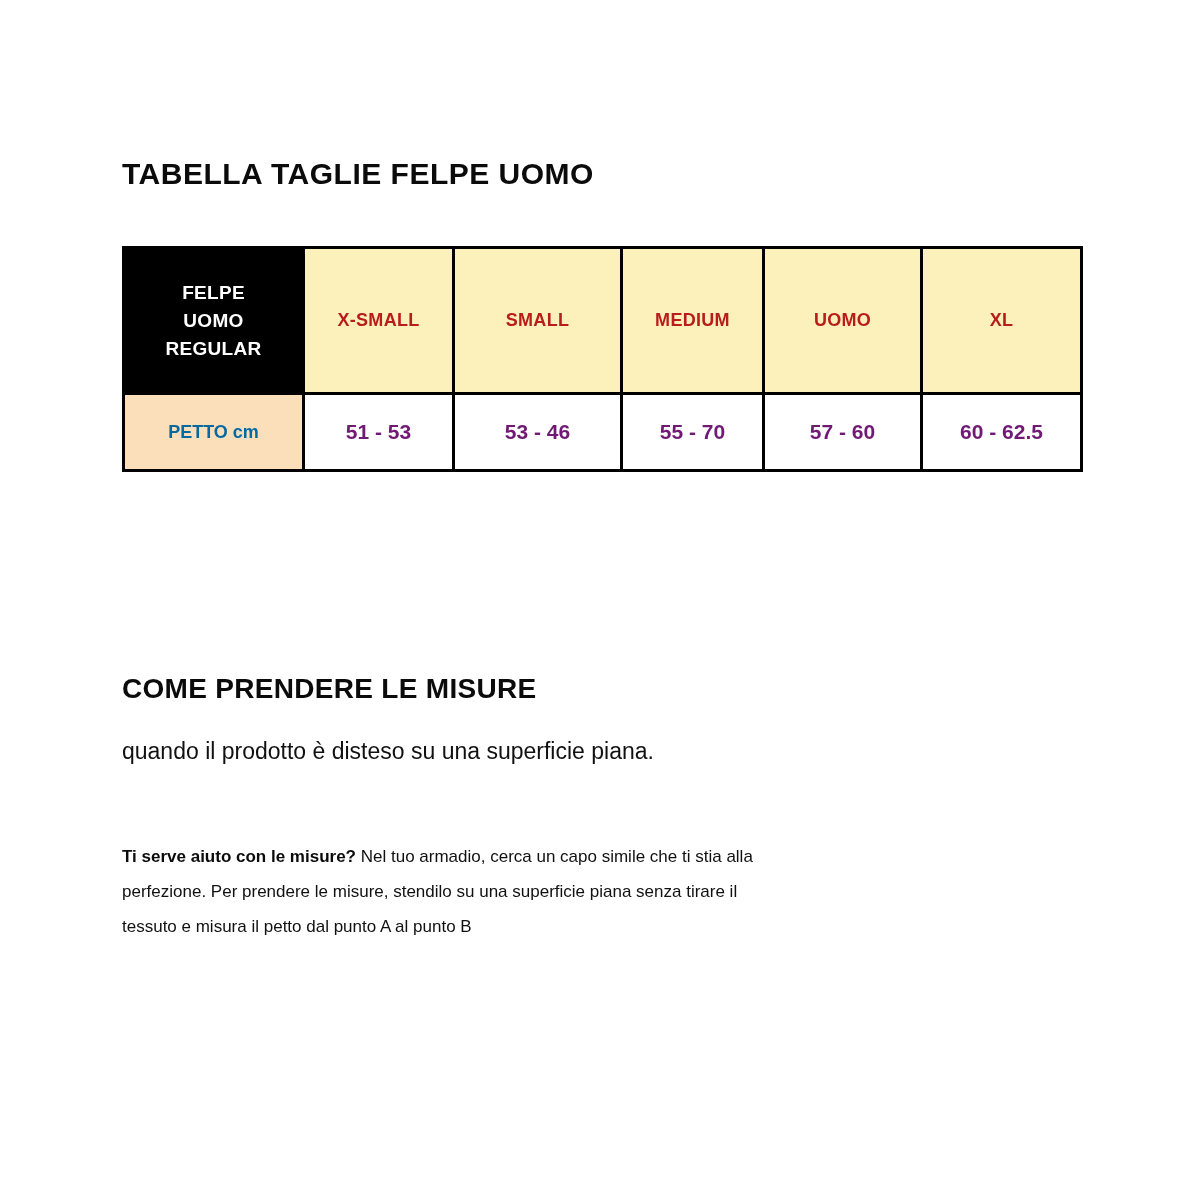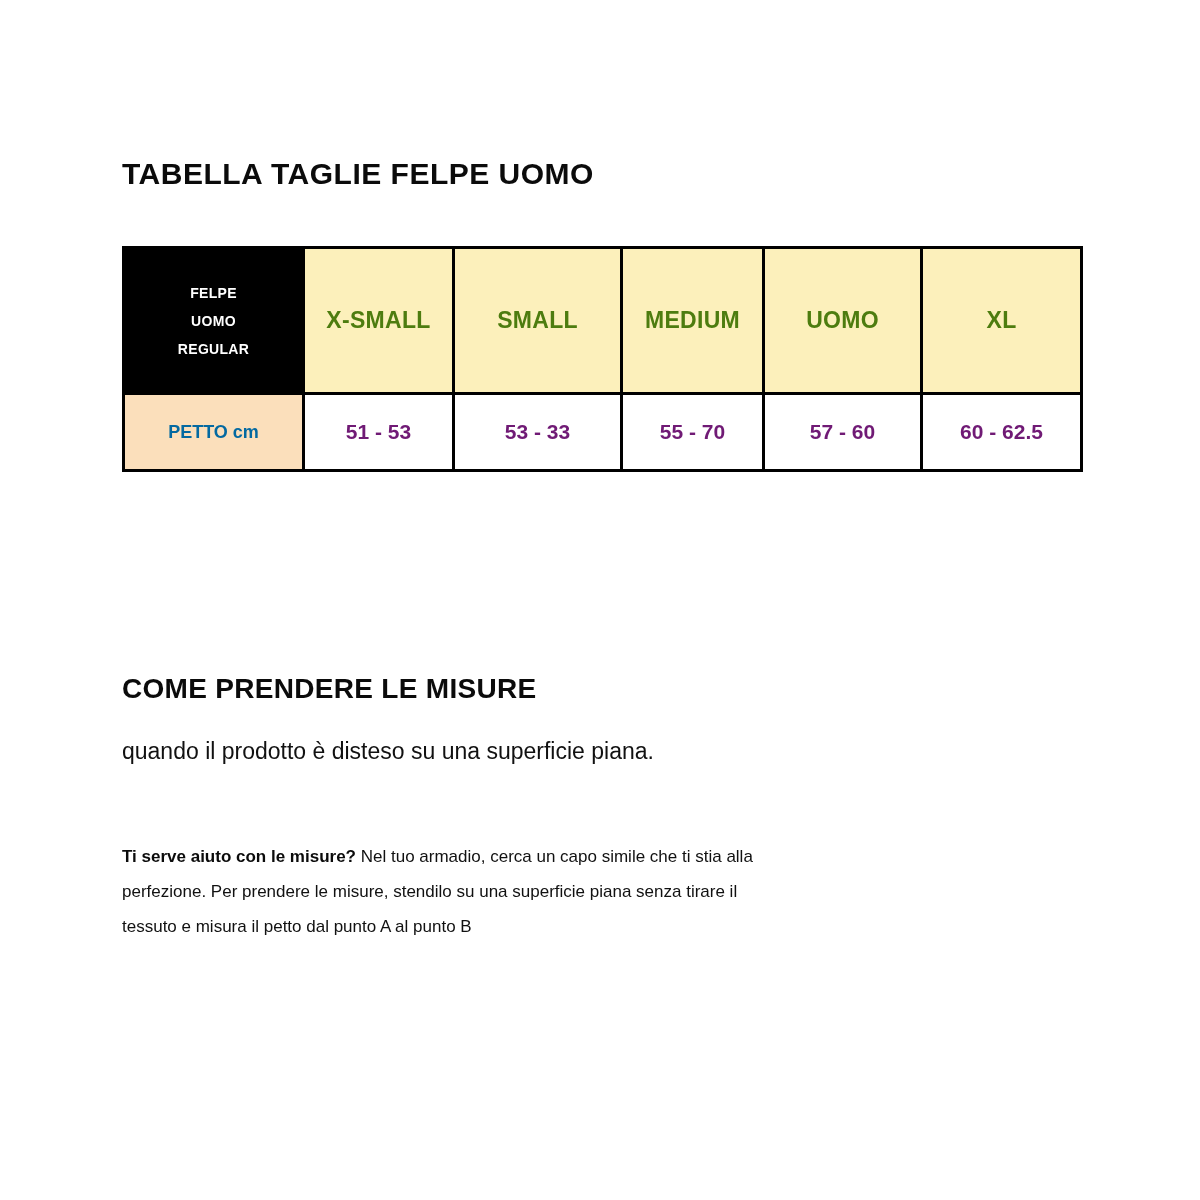--- a/index.html
+++ b/index.html
@@ -43,32 +43,32 @@
   table.size-table td {
     border: 3px solid var(--border);
     text-align: center;
     vertical-align: middle;
   }
   tr.header-row { height: 146px; }
   tr.data-row   { height: 77px;  }
   th.corner-cell {
     background: var(--corner-bg);
     color: var(--corner-text);
-    font-size: 14px;
+    font-size: 19px;
     font-weight: bold;
     line-height: 28px;
     letter-spacing: 0.3px;
   }
   th.corner-cell .corner-line { display: block; }
   th.col-header {
     background: var(--header-bg);
-    font-size: 23px;
+    font-size: 18px;
     font-weight: bold;
     letter-spacing: 0.3px;
-    color: #4d7c0f;
+    color: #b91c1c;
   }
   td.row-label {
     background: var(--label-bg);
     font-size: 18px;
     font-weight: bold;
     color: #0369a1;
   }
   td.value-cell {
     background: var(--cell-bg);
     font-size: 21px;
@@ -123,21 +123,21 @@
         </th>
         <th class="col-header">X-SMALL</th>
         <th class="col-header">SMALL</th>
         <th class="col-header">MEDIUM</th>
         <th class="col-header">UOMO</th>
         <th class="col-header">XL</th>
       </tr>
       <tr class="data-row">
         <td class="row-label">PETTO cm</td>
         <td class="value-cell">51 - 53</td>
-        <td class="value-cell">53 - 33</td>
+        <td class="value-cell">53 - 46</td>
         <td class="value-cell">55 - 70</td>
         <td class="value-cell">57 - 60</td>
         <td class="value-cell">60 - 62.5</td>
       </tr>
     </tbody>
   </table>
 
   <h2 class="section-title">COME PRENDERE LE MISURE</h2>
 
   <p class="intro-paragraph">

